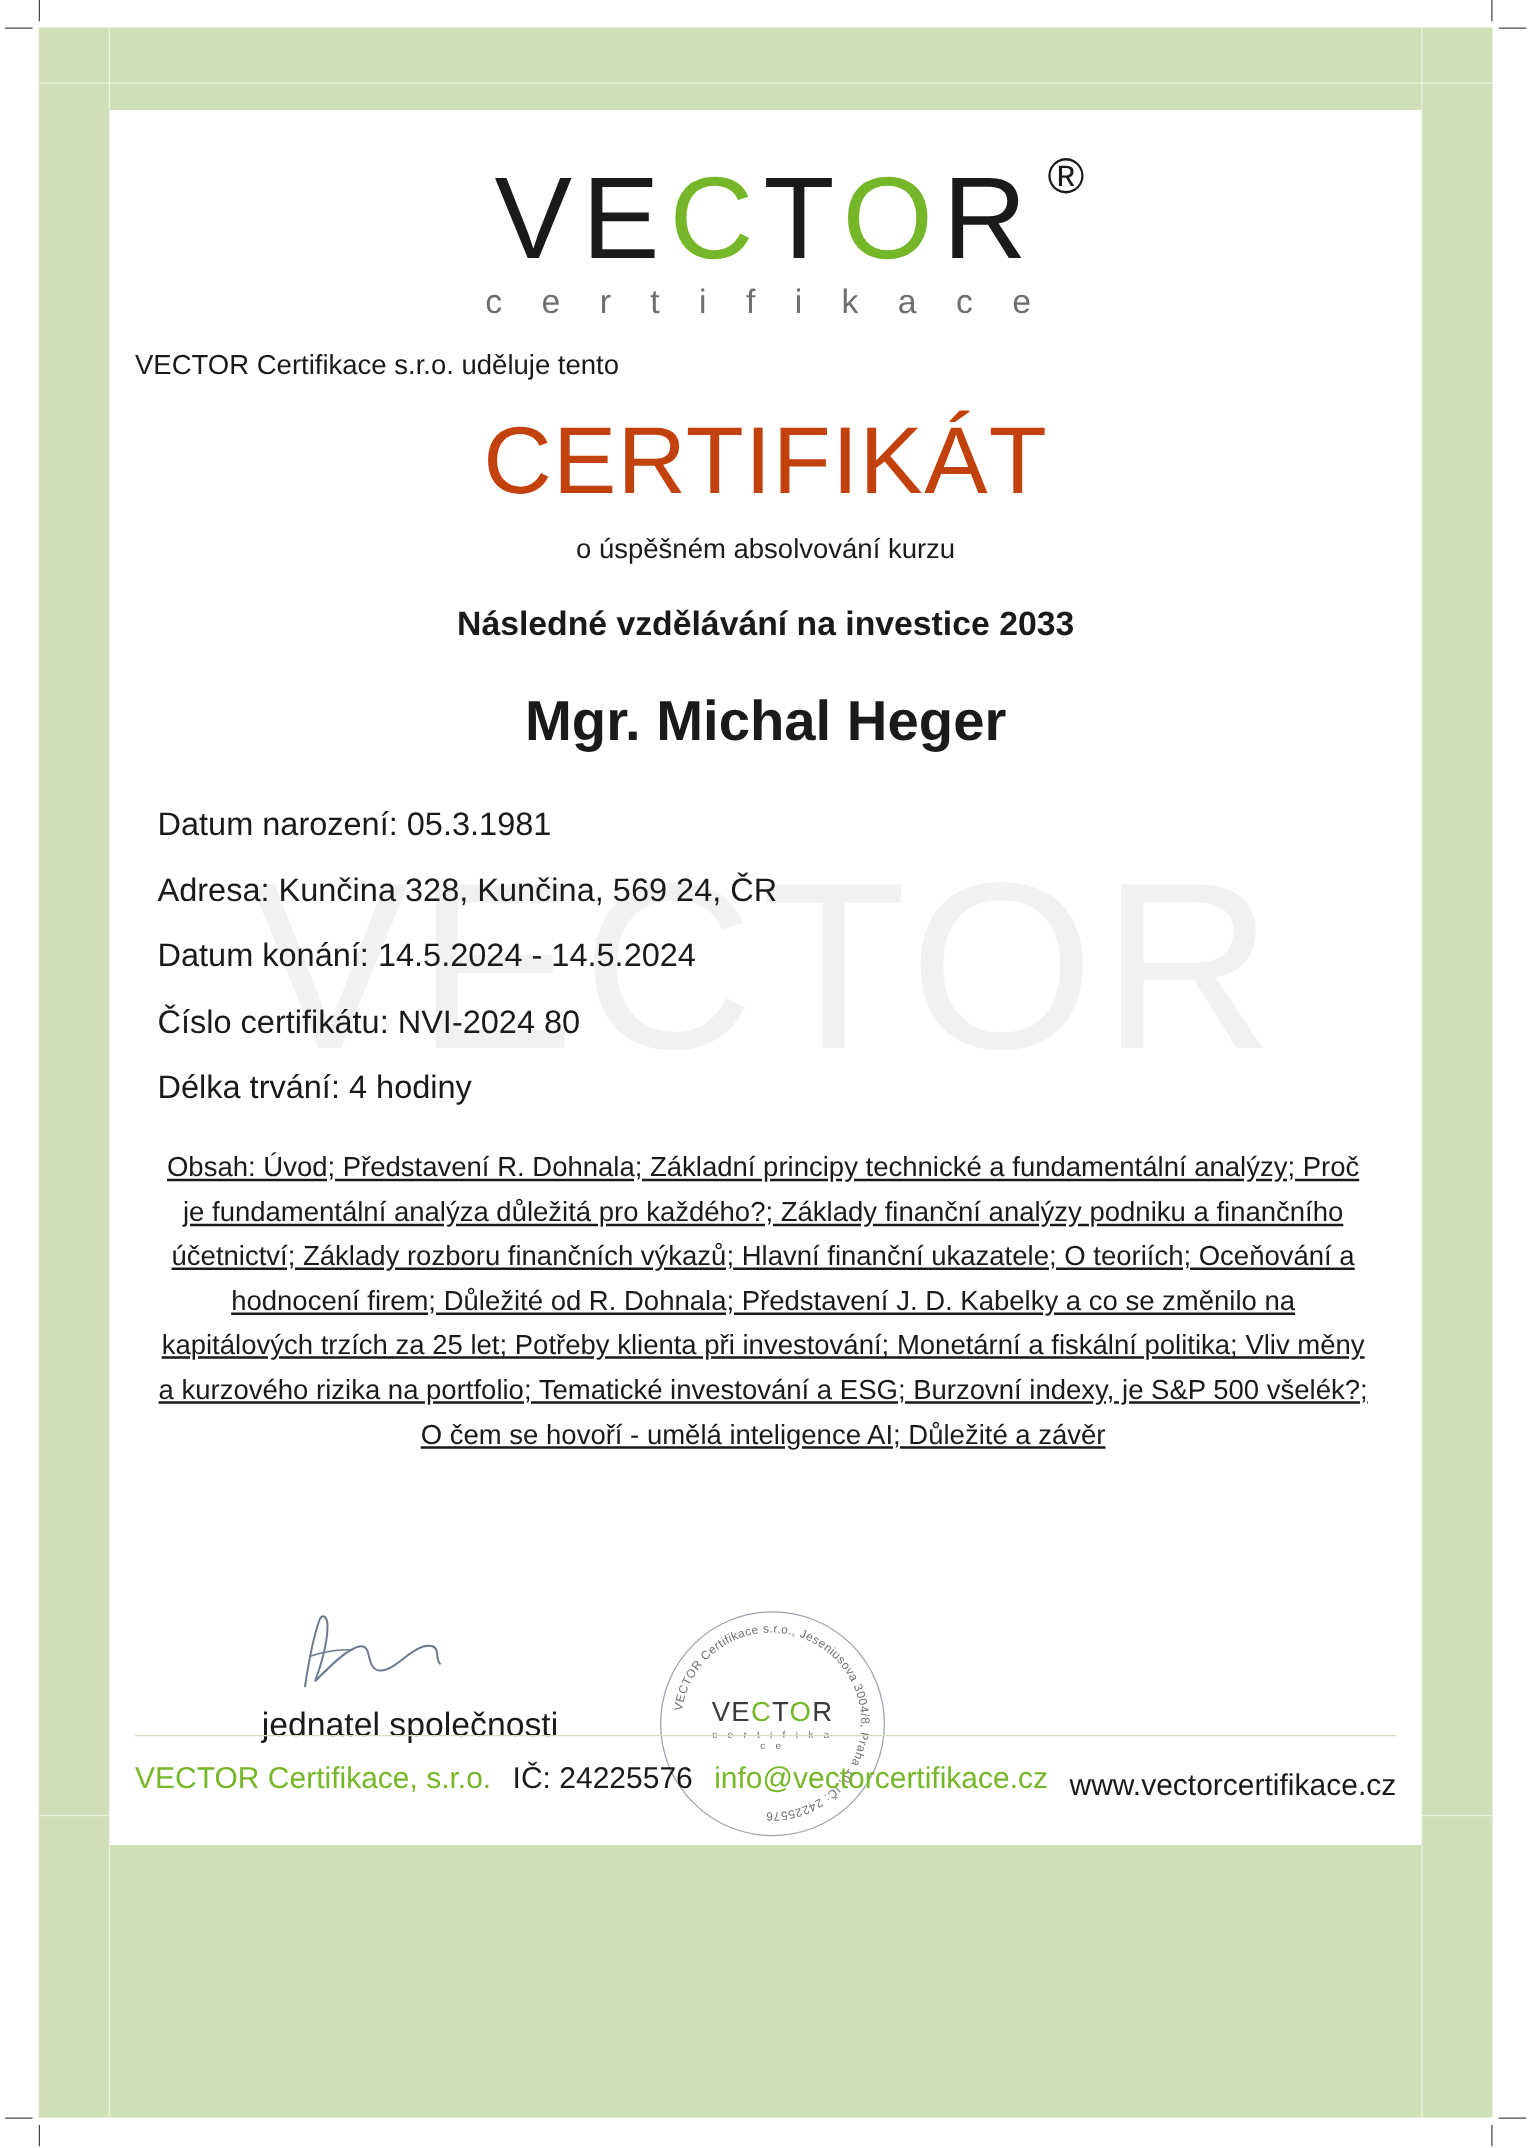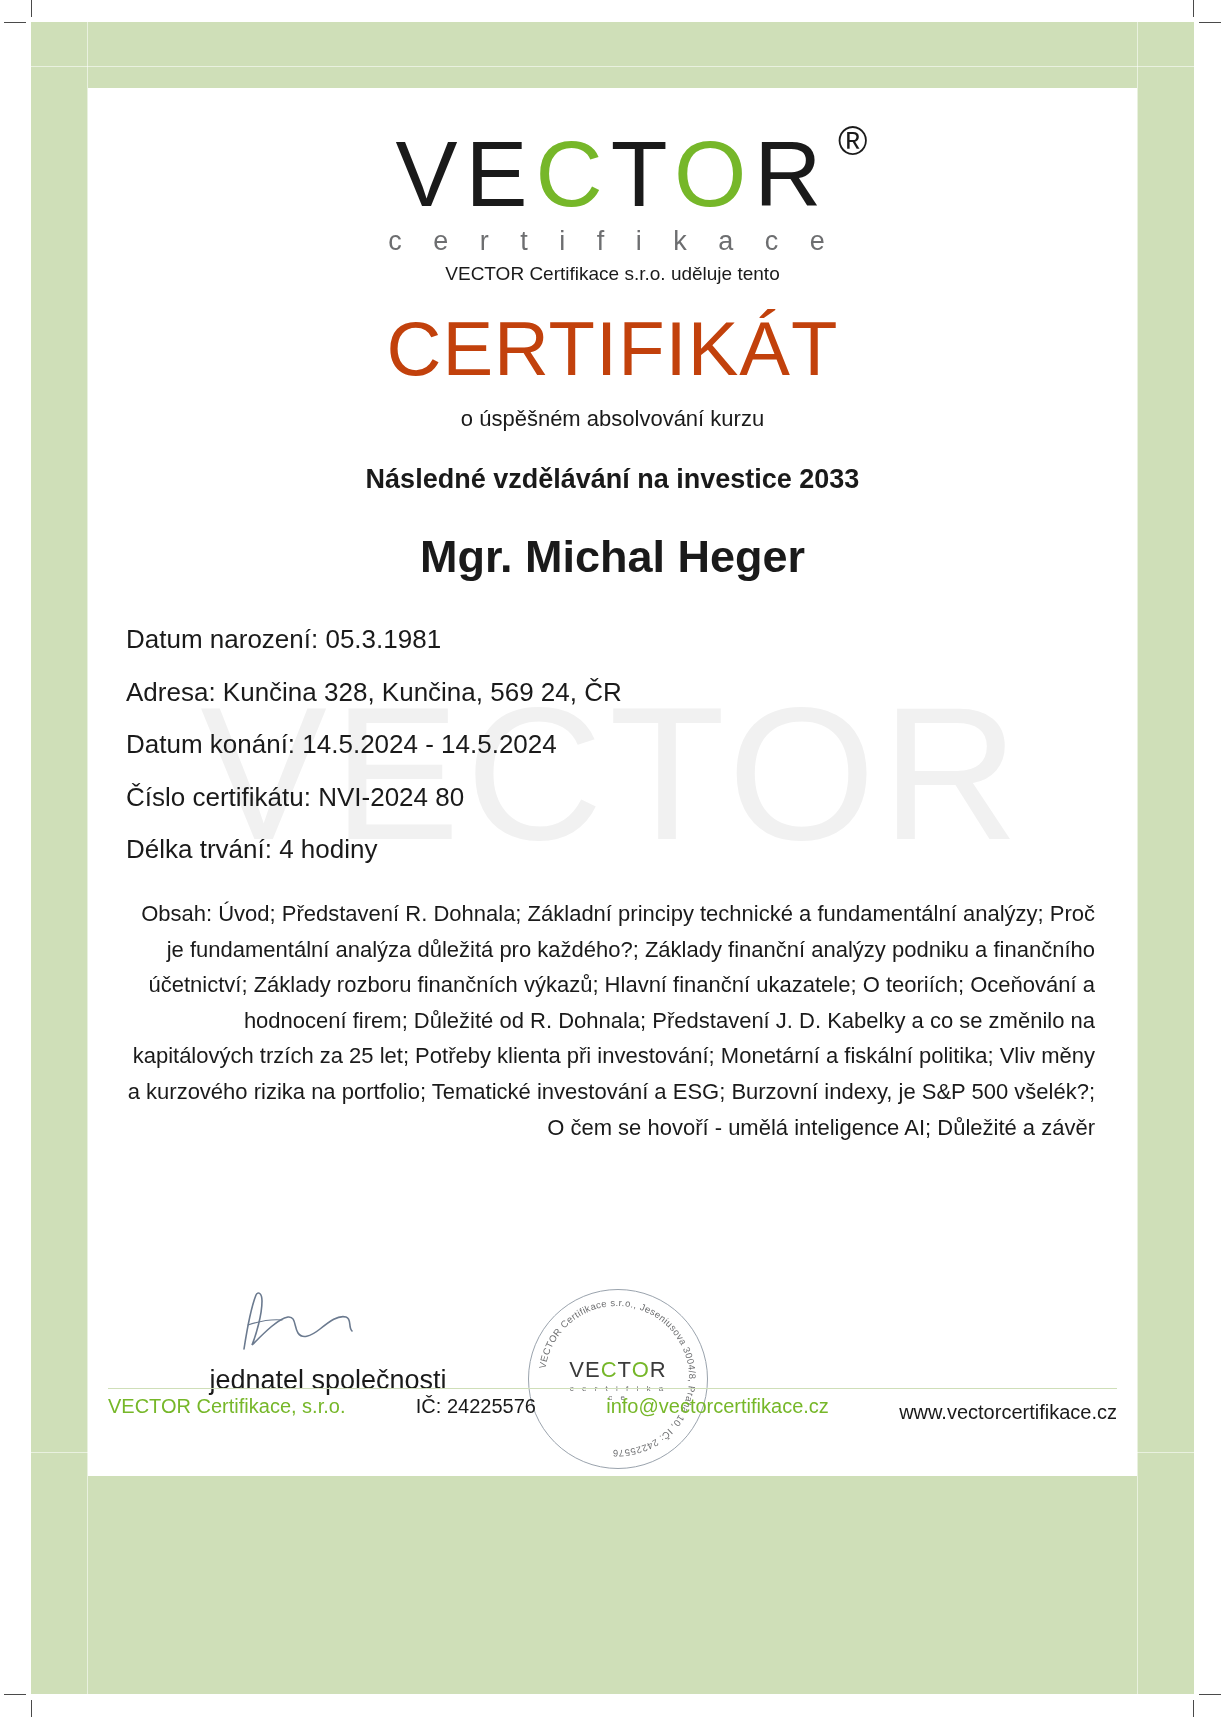--- a/index.html
+++ b/index.html
@@ -85,23 +85,22 @@
     font-size: 40px;
     color: #1a1a1a;
   }
   .logo-sub {
     margin-top: 2px;
     font-size: 27px;
     letter-spacing: 12px;
     color: #6d6e70;
   }
   .issuer {
-    margin-top: 6px;
-    text-align: center;
-    font-size: 19px;
+    margin-top: 22px;
+    font-size: 22px;
     color: #1a1a1a;
   }
   .cert-title {
     margin-top: 24px;
     text-align: center;
     font-size: 76px;
     letter-spacing: 1px;
     color: #c2410c;
     line-height: 1.05;
   }
@@ -135,21 +134,22 @@
     margin-bottom: 20px;
     line-height: 1.25;
   }
   .obsah {
     margin-top: 30px;
     padding-left: 18px;
     padding-right: 22px;
     font-size: 22px;
     line-height: 1.62;
     color: #1a1a1a;
-    text-align: right;
+    text-align: center;
+    text-decoration: underline;
   }
   
   .sig-area {
     position: absolute;
     left: 0;
     top: 1195px;
     width: 1049px;
     height: 185px;
   }
   .sig-block {
@@ -212,24 +212,25 @@
     fill: #6d6e70;
     letter-spacing: 0.4px;
   }
   
   .footer {
     position: absolute;
     left: 20px;
     top: 1300px;
     width: 1009px;
     border-top: 1px solid #cfdfb8;
+    padding-top: 14px;
     display: flex;
     justify-content: space-between;
     align-items: center;
-    font-size: 20px;
+    font-size: 24px;
   }
   .footer .fcompany { color: #76b729; }
   .footer .fico { color: #1a1a1a; }
   .footer .fmail { color: #76b729; }
   .footer .fweb { color: #1a1a1a; margin-top: 12px; }
 </style>
 </head>
 <body>
 
 <div class="page">

